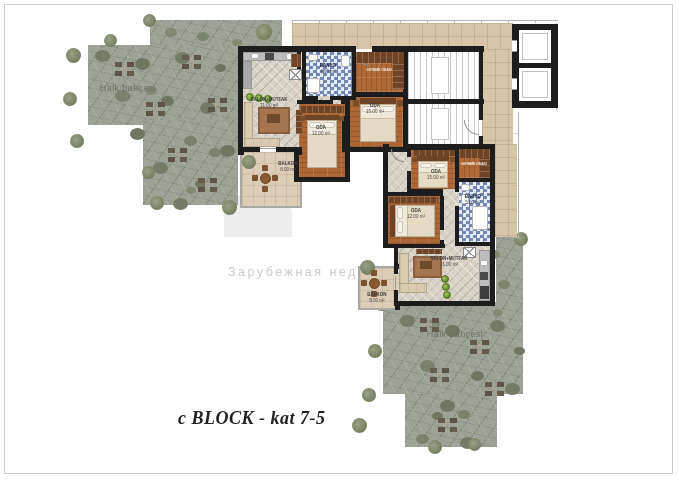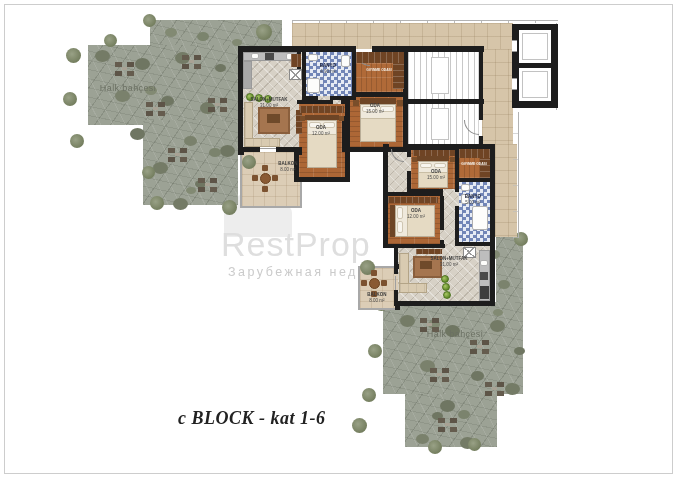--- a/index.html
+++ b/index.html
@@ -97,21 +97,20 @@
 </style>
 </head>
 <body>
 
 <div id="canvas">
   <div class="frame"></div>
 
   <div class="wm-shape z1" style="left:224px;top:192px;width:64px;height:45px;border-radius:100% 100% 0 0 / 100% 100% 0 0"></div>
   <div class="wm-shape z1" style="left:276px;top:205px;width:16px;height:32px;border-radius:0 8px 0 0"></div>
   <div class="wm-shape z1" style="left:283px;top:193px;width:7px;height:14px"></div>
-  <div class="wm-brand z1" style="left:221px;top:227px">RestProp</div>
   <div class="wm-sub z1" style="left:228px;top:266px">Зарубежная недвижимость</div>
 
   <div class="stone z2" style="left:150px;top:20px;width:132px;height:32px"></div>
   <div class="stone z2" style="left:88px;top:45px;width:150px;height:80px"></div>
   <div class="stone z2" style="left:143px;top:120px;width:95px;height:85px"></div>
   <div class="bush z2" style="left:95px;top:50px;width:15px;height:12px;background:#747b66;
        box-shadow:40px 8px 0 #6f7662,80px 2px 0 #747b66,118px 12px 0 -2px #6f7662,20px 40px 0 #7a816c,
        65px 45px 0 -1px #6f7662,105px 52px 0 #747b66,35px 78px 0 #6f7662,88px 85px 0 -1px #7a816c,
        125px 95px 0 #6f7662,58px 112px 0 #747b66,98px 128px 0 -2px #6f7662,78px 148px 0 #747b66"></div>
   <div class="bush z2" style="left:165px;top:28px;width:12px;height:9px;background:#828a73;
@@ -370,14 +369,14 @@
   </div>
   <div class="rlabel" style="left:416px;top:214px">
     <span>ODA</span>
     <span class="area">12.00 m²</span>
   </div>
   <div class="rlabel" style="left:377px;top:298px">
     <span>BALKON</span>
     <span class="area">8.00 m²</span>
   </div>
 
-  <div class="title" style="left:178px;top:409px">c BLOCK - kat 1-6</div>
+  <div class="title" style="left:178px;top:409px">c BLOCK - kat 7-5</div>
 </div>
 
 </body></html>

